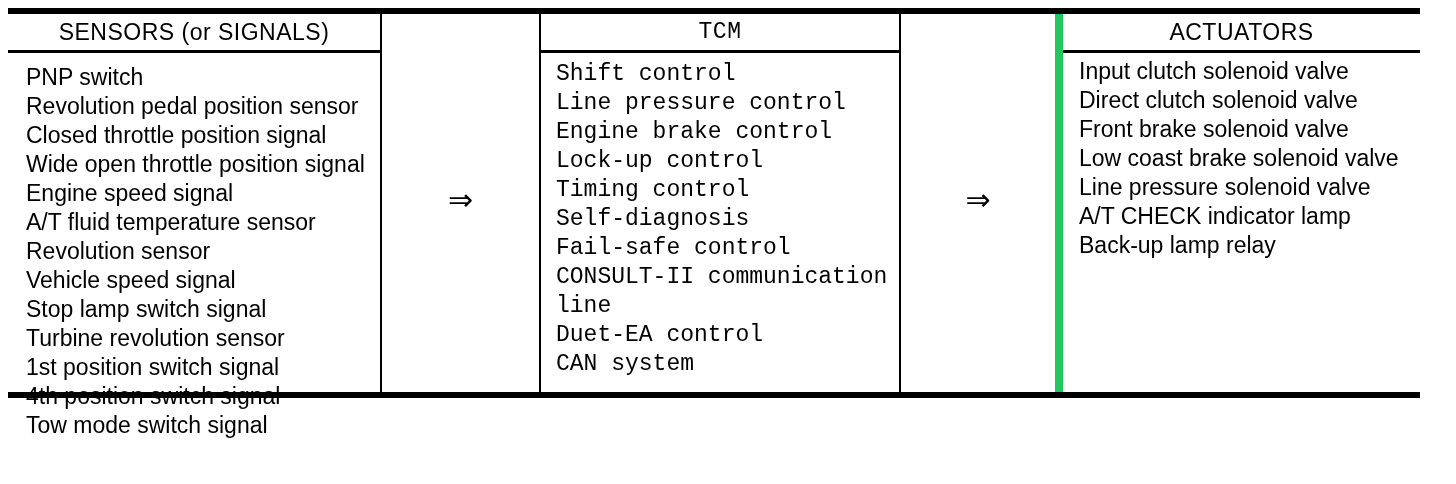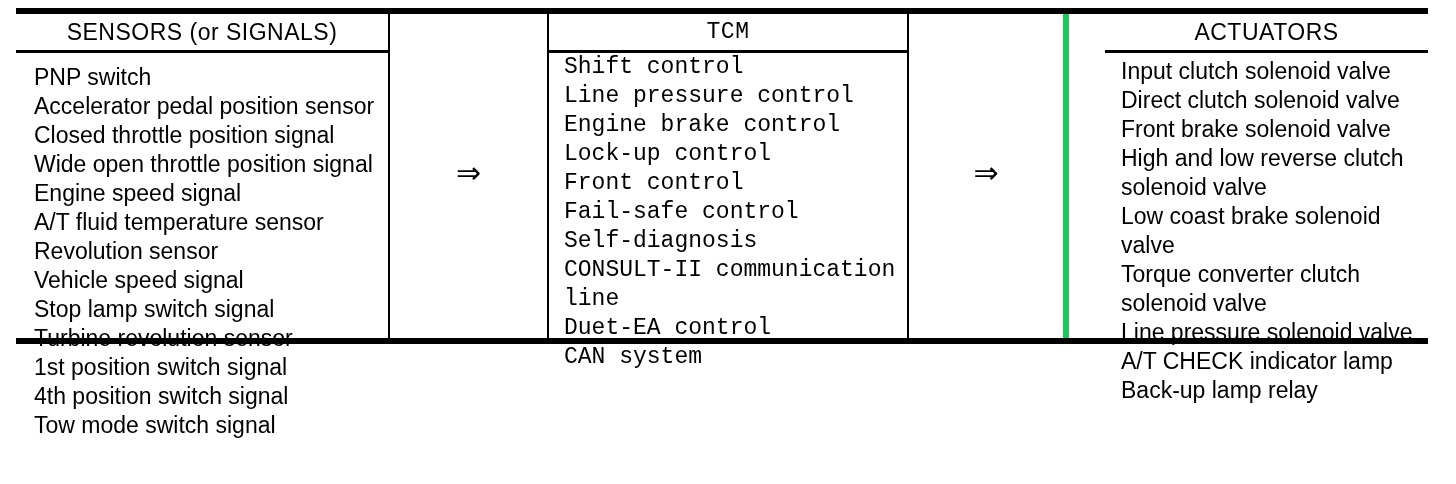--- a/index.html
+++ b/index.html
@@ -8,37 +8,37 @@
     background: #ffffff;
   }
   body {
     position: relative;
     font-family: "Liberation Sans", sans-serif;
     color: #000000;
     overflow: hidden;
   }
   .frame {
     position: absolute;
-    left: 16px; top: 8px;
-    width: 1412px; height: 336px;
+    left: 8px; top: 8px;
+    width: 1412px; height: 390px;
     border-top: 6px solid #000;
     border-bottom: 6px solid #000;
     display: flex;
     align-items: stretch;
   }
   .col { height: 100%; }
   .content {
     display: flex;
     flex-direction: column;
   }
   .col1 { width: 374px; border-right: 2px solid #000; }
   .gap1 { width: 157px; }
   .col2 { width: 362px; border-left: 2px solid #000; border-right: 2px solid #000; font-family: Liberation Mono, monospace; }
   .gap2 { width: 154px; }
-  .col3 { width: 365px; border-left: 6px solid #22c55e; padding-left: 36px; }
+  .col3 { width: 365px; border-left: 8px solid #22c55e; }
   .colhead {
     height: 39px;
     flex: 0 0 39px;
     border-bottom: 3px solid #000;
     display: flex;
     align-items: center;
     justify-content: center;
     font-size: 23px;
     letter-spacing: 0.5px;
   }
@@ -76,21 +76,21 @@
 <body>
 
 <div class="frame">
 
   <section class="col content col1">
     <header class="colhead">
       <span>SENSORS (or SIGNALS)</span>
     </header>
     <div class="colbody">
         <div class="list-item">PNP switch</div>
-        <div class="list-item">Accelerator pedal position sensor</div>
+        <div class="list-item">Revolution pedal position sensor</div>
         <div class="list-item">Closed throttle position signal</div>
         <div class="list-item">Wide open throttle position signal</div>
         <div class="list-item">Engine speed signal</div>
         <div class="list-item">A/T fluid temperature sensor</div>
         <div class="list-item">Revolution sensor</div>
         <div class="list-item">Vehicle speed signal</div>
         <div class="list-item">Stop lamp switch signal</div>
         <div class="list-item">Turbine revolution sensor</div>
         <div class="list-item">1st position switch signal</div>
         <div class="list-item">4th position switch signal</div>
@@ -104,43 +104,41 @@
 
   <section class="col content col2">
     <header class="colhead">
       <span>TCM</span>
     </header>
     <div class="colbody">
         <div class="list-item">Shift control</div>
         <div class="list-item">Line pressure control</div>
         <div class="list-item">Engine brake control</div>
         <div class="list-item">Lock-up control</div>
-        <div class="list-item">Front control</div>
+        <div class="list-item">Timing control</div>
+        <div class="list-item">Self-diagnosis</div>
         <div class="list-item">Fail-safe control</div>
-        <div class="list-item">Self-diagnosis</div>
         <div class="list-item">CONSULT-II communication line</div>
         <div class="list-item">Duet-EA control</div>
         <div class="list-item">CAN system</div>
       </div>
   </section>
 
   <div class="col gap gap2">
     <span class="arrow">⇒</span>
   </div>
 
   <section class="col content col3">
     <header class="colhead">
       <span>ACTUATORS</span>
     </header>
     <div class="colbody">
         <div class="list-item">Input clutch solenoid valve</div>
         <div class="list-item">Direct clutch solenoid valve</div>
         <div class="list-item">Front brake solenoid valve</div>
-        <div class="list-item">High and low reverse clutch solenoid valve</div>
         <div class="list-item">Low coast brake solenoid valve</div>
-        <div class="list-item">Torque converter clutch solenoid valve</div>
         <div class="list-item">Line pressure solenoid valve</div>
         <div class="list-item">A/T CHECK indicator lamp</div>
         <div class="list-item">Back-up lamp relay</div>
       </div>
   </section>
 
 </div>
 
 </body></html>

